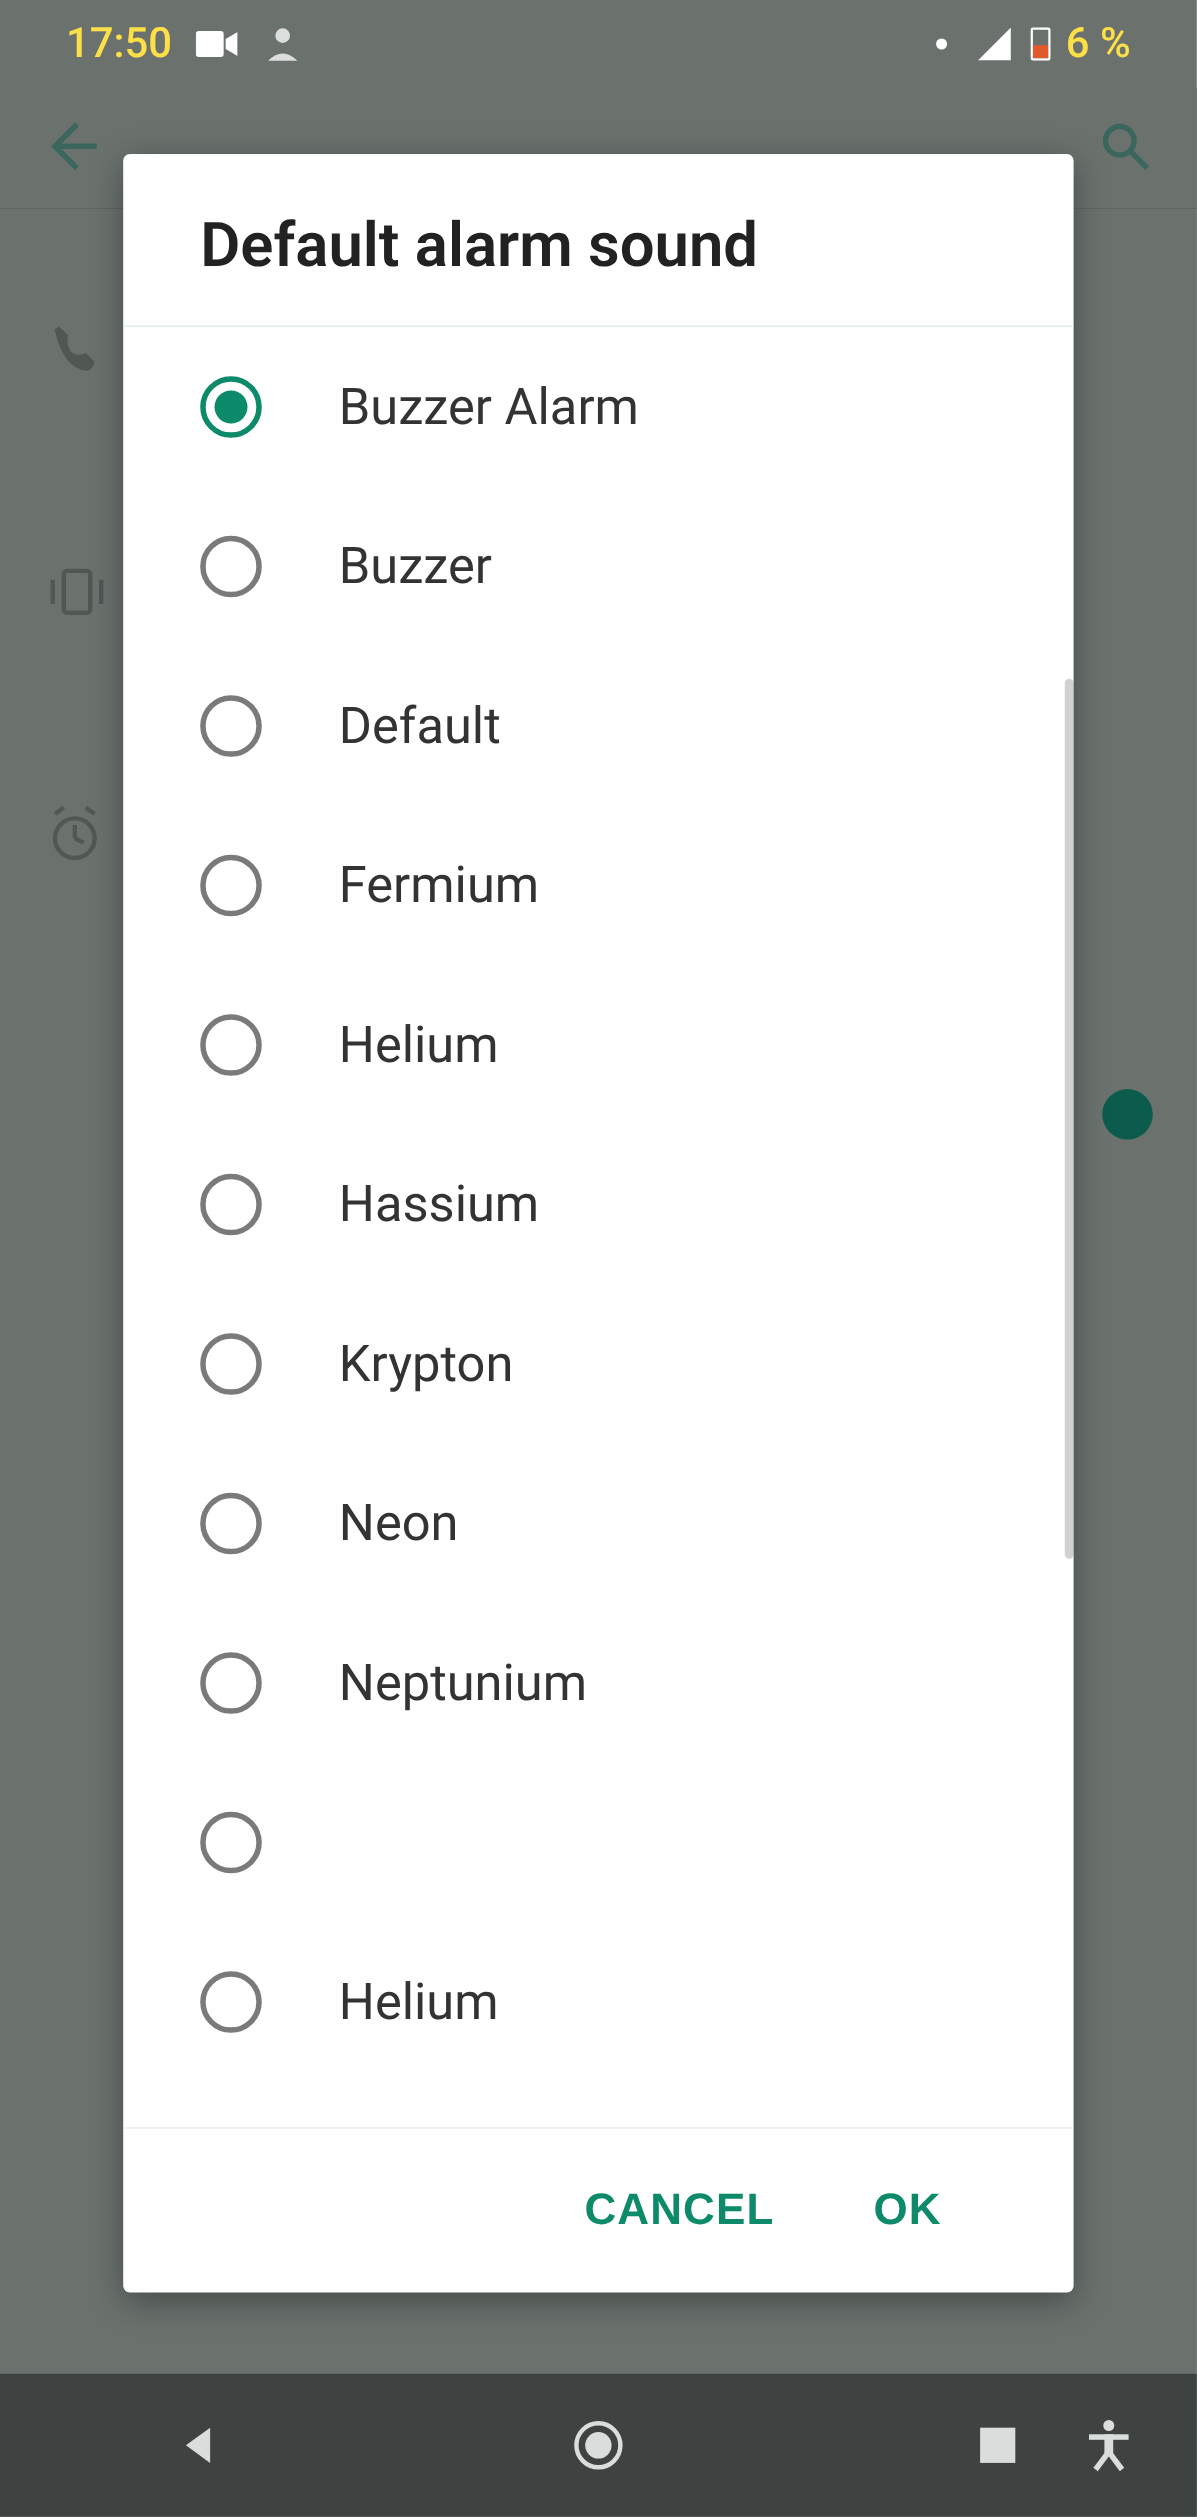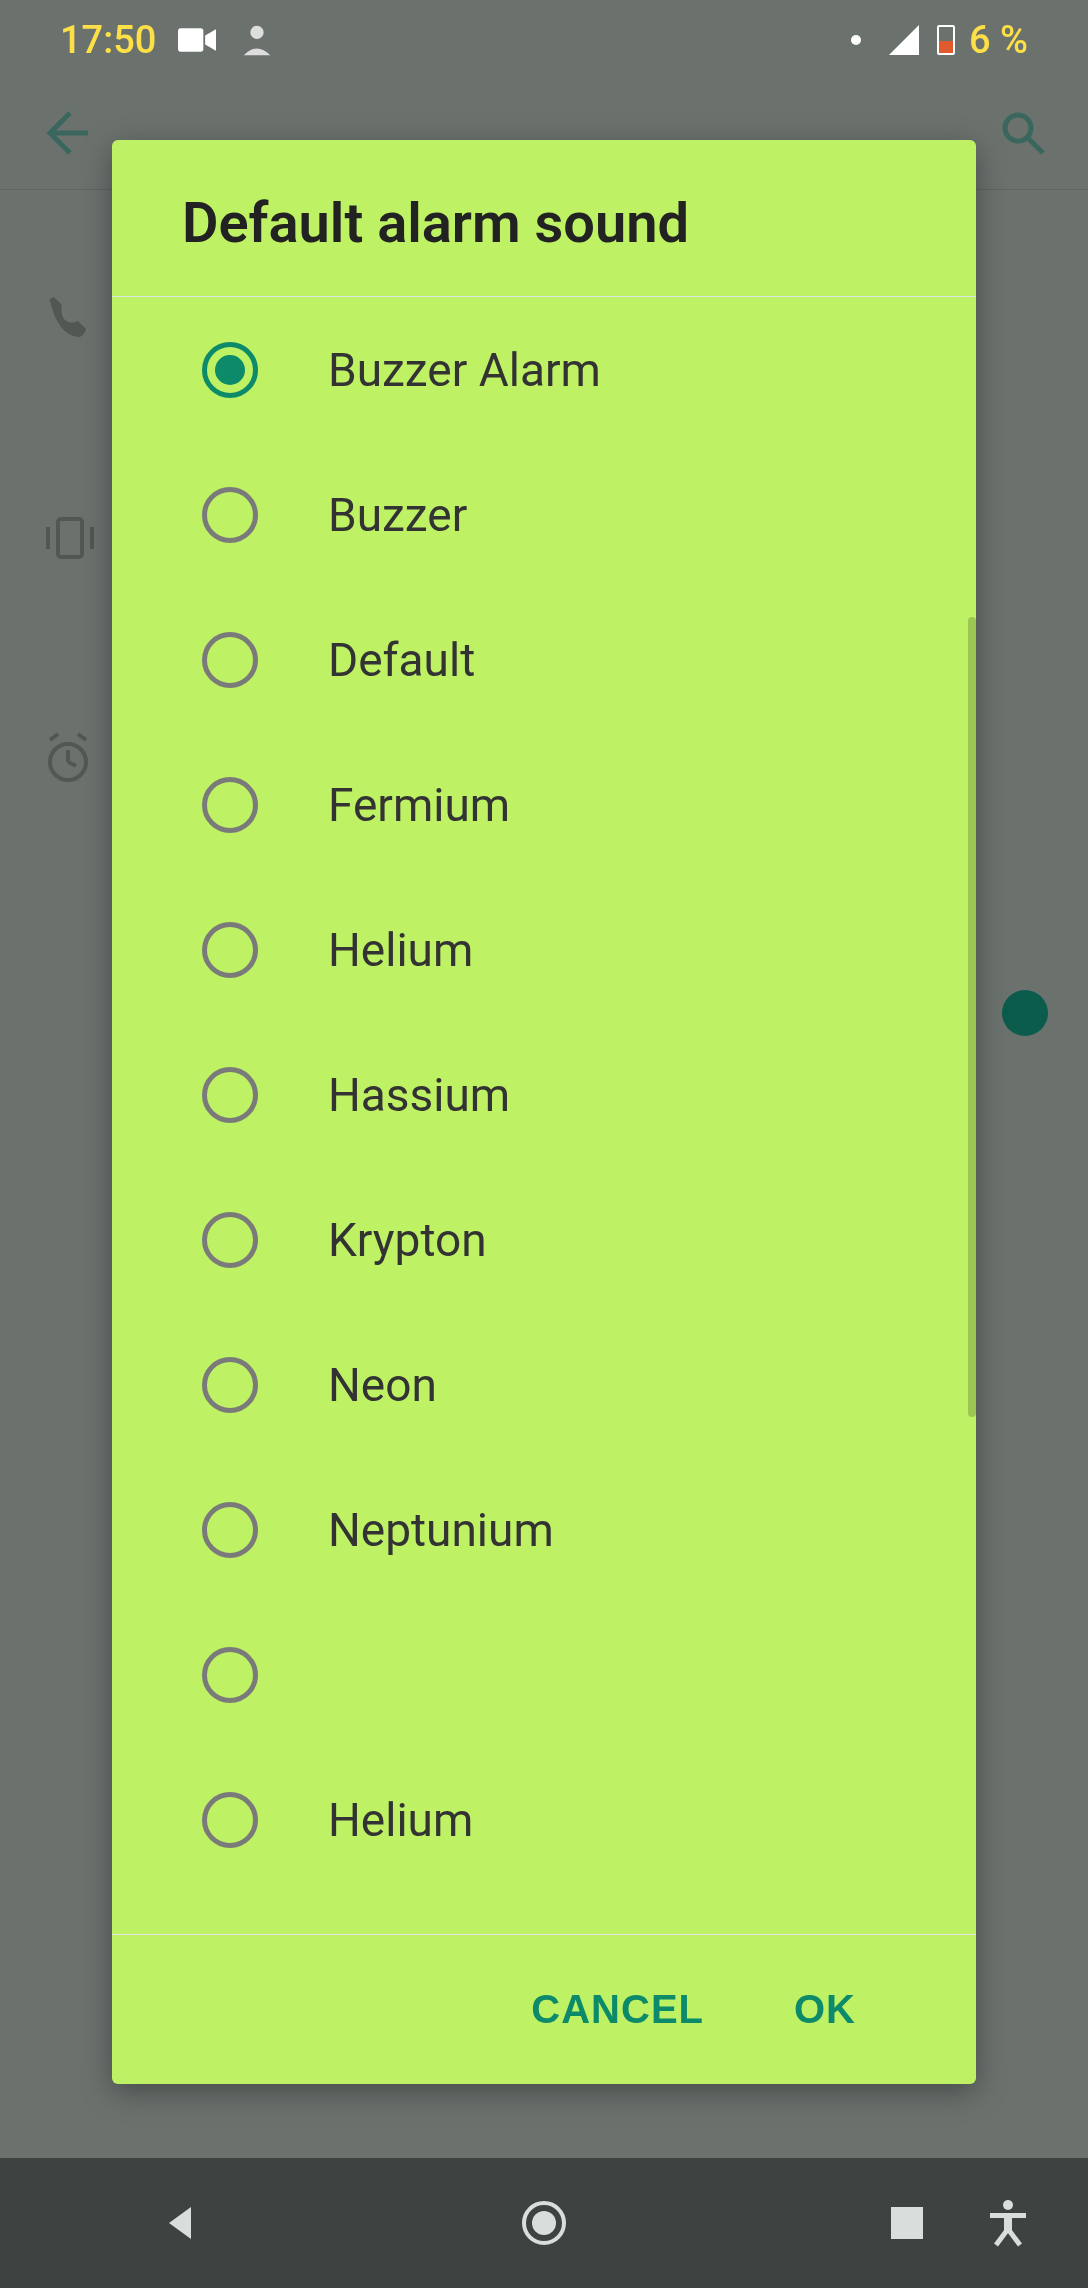--- a/index.html
+++ b/index.html
@@ -52,21 +52,21 @@
   .overlay {
     position:absolute; top:0; left:0; right:0; bottom:0;
     background:rgba(0,0,0,0.0);
     z-index:5;
   }
   .dialog {
     position:absolute;
     top:140px; left:112px;
     width:864px;
     height:1944px;
-    background:#bef264;
+    background:#ffffff;
     border-radius:6px;
     box-shadow:0 8px 30px rgba(0,0,0,0.35);
     display:flex;
     flex-direction:column;
   }
   .dialog-title {
     padding:50px 70px 40px 70px;
     font-size:56px;
     font-weight:600;
     color:#222;
@@ -77,21 +77,20 @@
     overflow:hidden;
     position:relative;
   }
   .option {
     display:flex;
     align-items:center;
     height:145px;
     padding-left:70px;
     gap:70px;
     cursor:pointer;
-    margin-left:20px;
   }
   .radio {
     width:56px; height:56px;
     border:5px solid #7a7a7a;
     border-radius:50%;
     flex-shrink:0;
     display:flex; align-items:center; justify-content:center;
   }
   .radio.selected { border-color:#0c8a6a; }
   .radio.selected::after {

